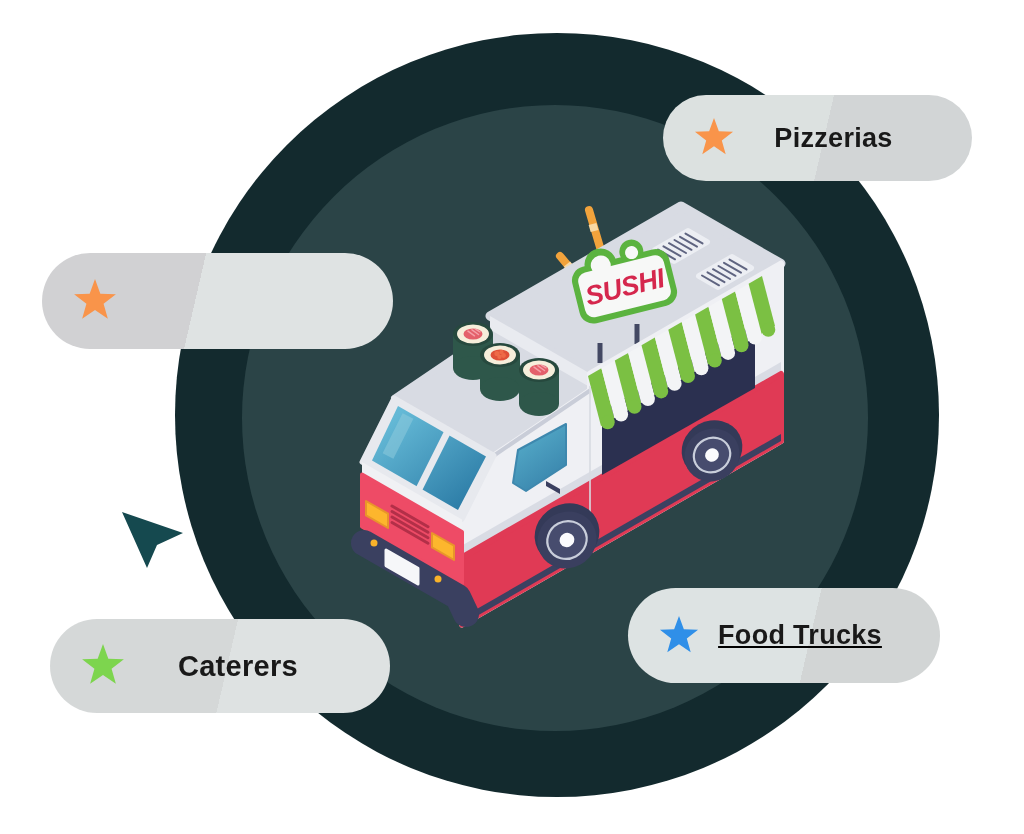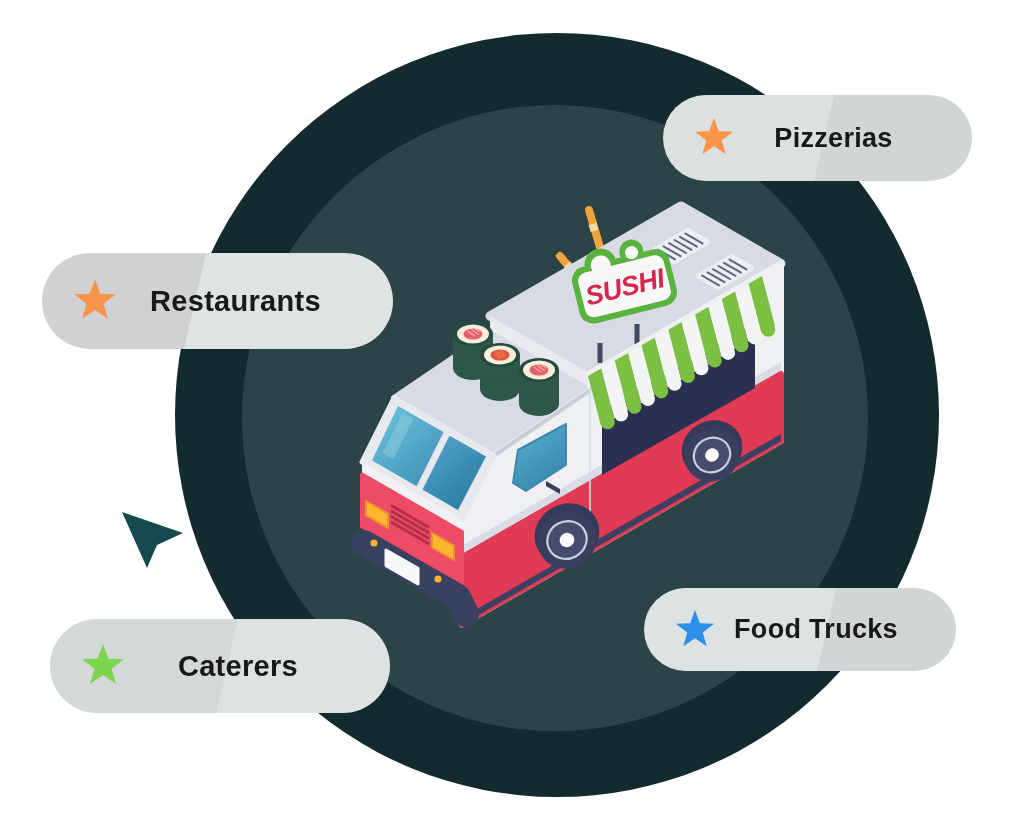--- a/index.html
+++ b/index.html
@@ -20,22 +20,22 @@
   }
   #pill-pizzerias{left:663px;top:95px;width:309px;height:86px;
     background:linear-gradient(103deg,#dce1e0 0%,#dce1e0 52%,#d2d5d6 52%);}
   #pill-pizzerias .label{font-size:27px;}
   #pill-restaurants{left:42px;top:253px;width:351px;height:96px;
     background:linear-gradient(103deg,#d1d1d3 0%,#d1d1d3 44%,#dfe3e3 44%);}
   #pill-restaurants .label{font-size:29px;}
   #pill-caterers{left:50px;top:619px;width:340px;height:94px;
     background:linear-gradient(103deg,#d5d8d8 0%,#d5d8d8 52%,#dee2e2 52%);justify-content:space-between;}
   #pill-caterers .label{font-size:29px;}
-  #pill-foodtrucks{left:644px;top:588px;width:312px;height:83px;
-    background:linear-gradient(103deg,#dde3e3 0%,#dde3e3 58%,#d2d5d5 58%);}
+  #pill-foodtrucks{left:628px;top:588px;width:312px;height:95px;
+    background:linear-gradient(103deg,#dde3e3 0%,#dde3e3 58%,#d2d5d5 58%);text-decoration:underline;}
   #pill-foodtrucks .label{font-size:27px;}
   #truck{position:absolute;left:350px;top:198px;width:450px;height:430px;}
   #cursor{position:absolute;left:112px;top:505px;width:80px;height:70px;}
   .sign-text{
     font-family:"Liberation Sans",sans-serif;font-weight:bold;font-style:italic;
     font-size:27px;letter-spacing:-.5px;
   }
 </style>
 </head>
 <body>
@@ -232,21 +232,20 @@
     <svg class="star" width="42" height="40" viewBox="0 0 44 42">
       <polygon points="22,0 27.1,14.0 42.0,14.5 30.2,23.7 34.3,38.0 22,29.6 9.7,38.0 13.8,23.7 2.0,14.5 16.9,14.0" stroke-linejoin="round" style="fill: rgb(249, 148, 74);"></polygon>
     </svg>
     <span class="label">Pizzerias</span>
   </div>
 
   <div class="pill" id="pill-restaurants">
     <svg class="star" width="46" height="44" viewBox="0 0 44 42">
       <polygon points="22,0 27.1,14.0 42.0,14.5 30.2,23.7 34.3,38.0 22,29.6 9.7,38.0 13.8,23.7 2.0,14.5 16.9,14.0" stroke-linejoin="round" style="fill: rgb(249, 148, 74);"></polygon>
     </svg>
-    <span class="label">Restaurants</span>
   </div>
 
   <div class="pill" id="pill-caterers">
     <svg class="star" width="46" height="44" viewBox="0 0 44 42">
       <polygon points="22,0 27.1,14.0 42.0,14.5 30.2,23.7 34.3,38.0 22,29.6 9.7,38.0 13.8,23.7 2.0,14.5 16.9,14.0" stroke-linejoin="round" style="fill: rgb(125, 213, 78);"></polygon>
     </svg>
     <span class="label">Caterers</span>
   </div>
 
   <div class="pill" id="pill-foodtrucks">

